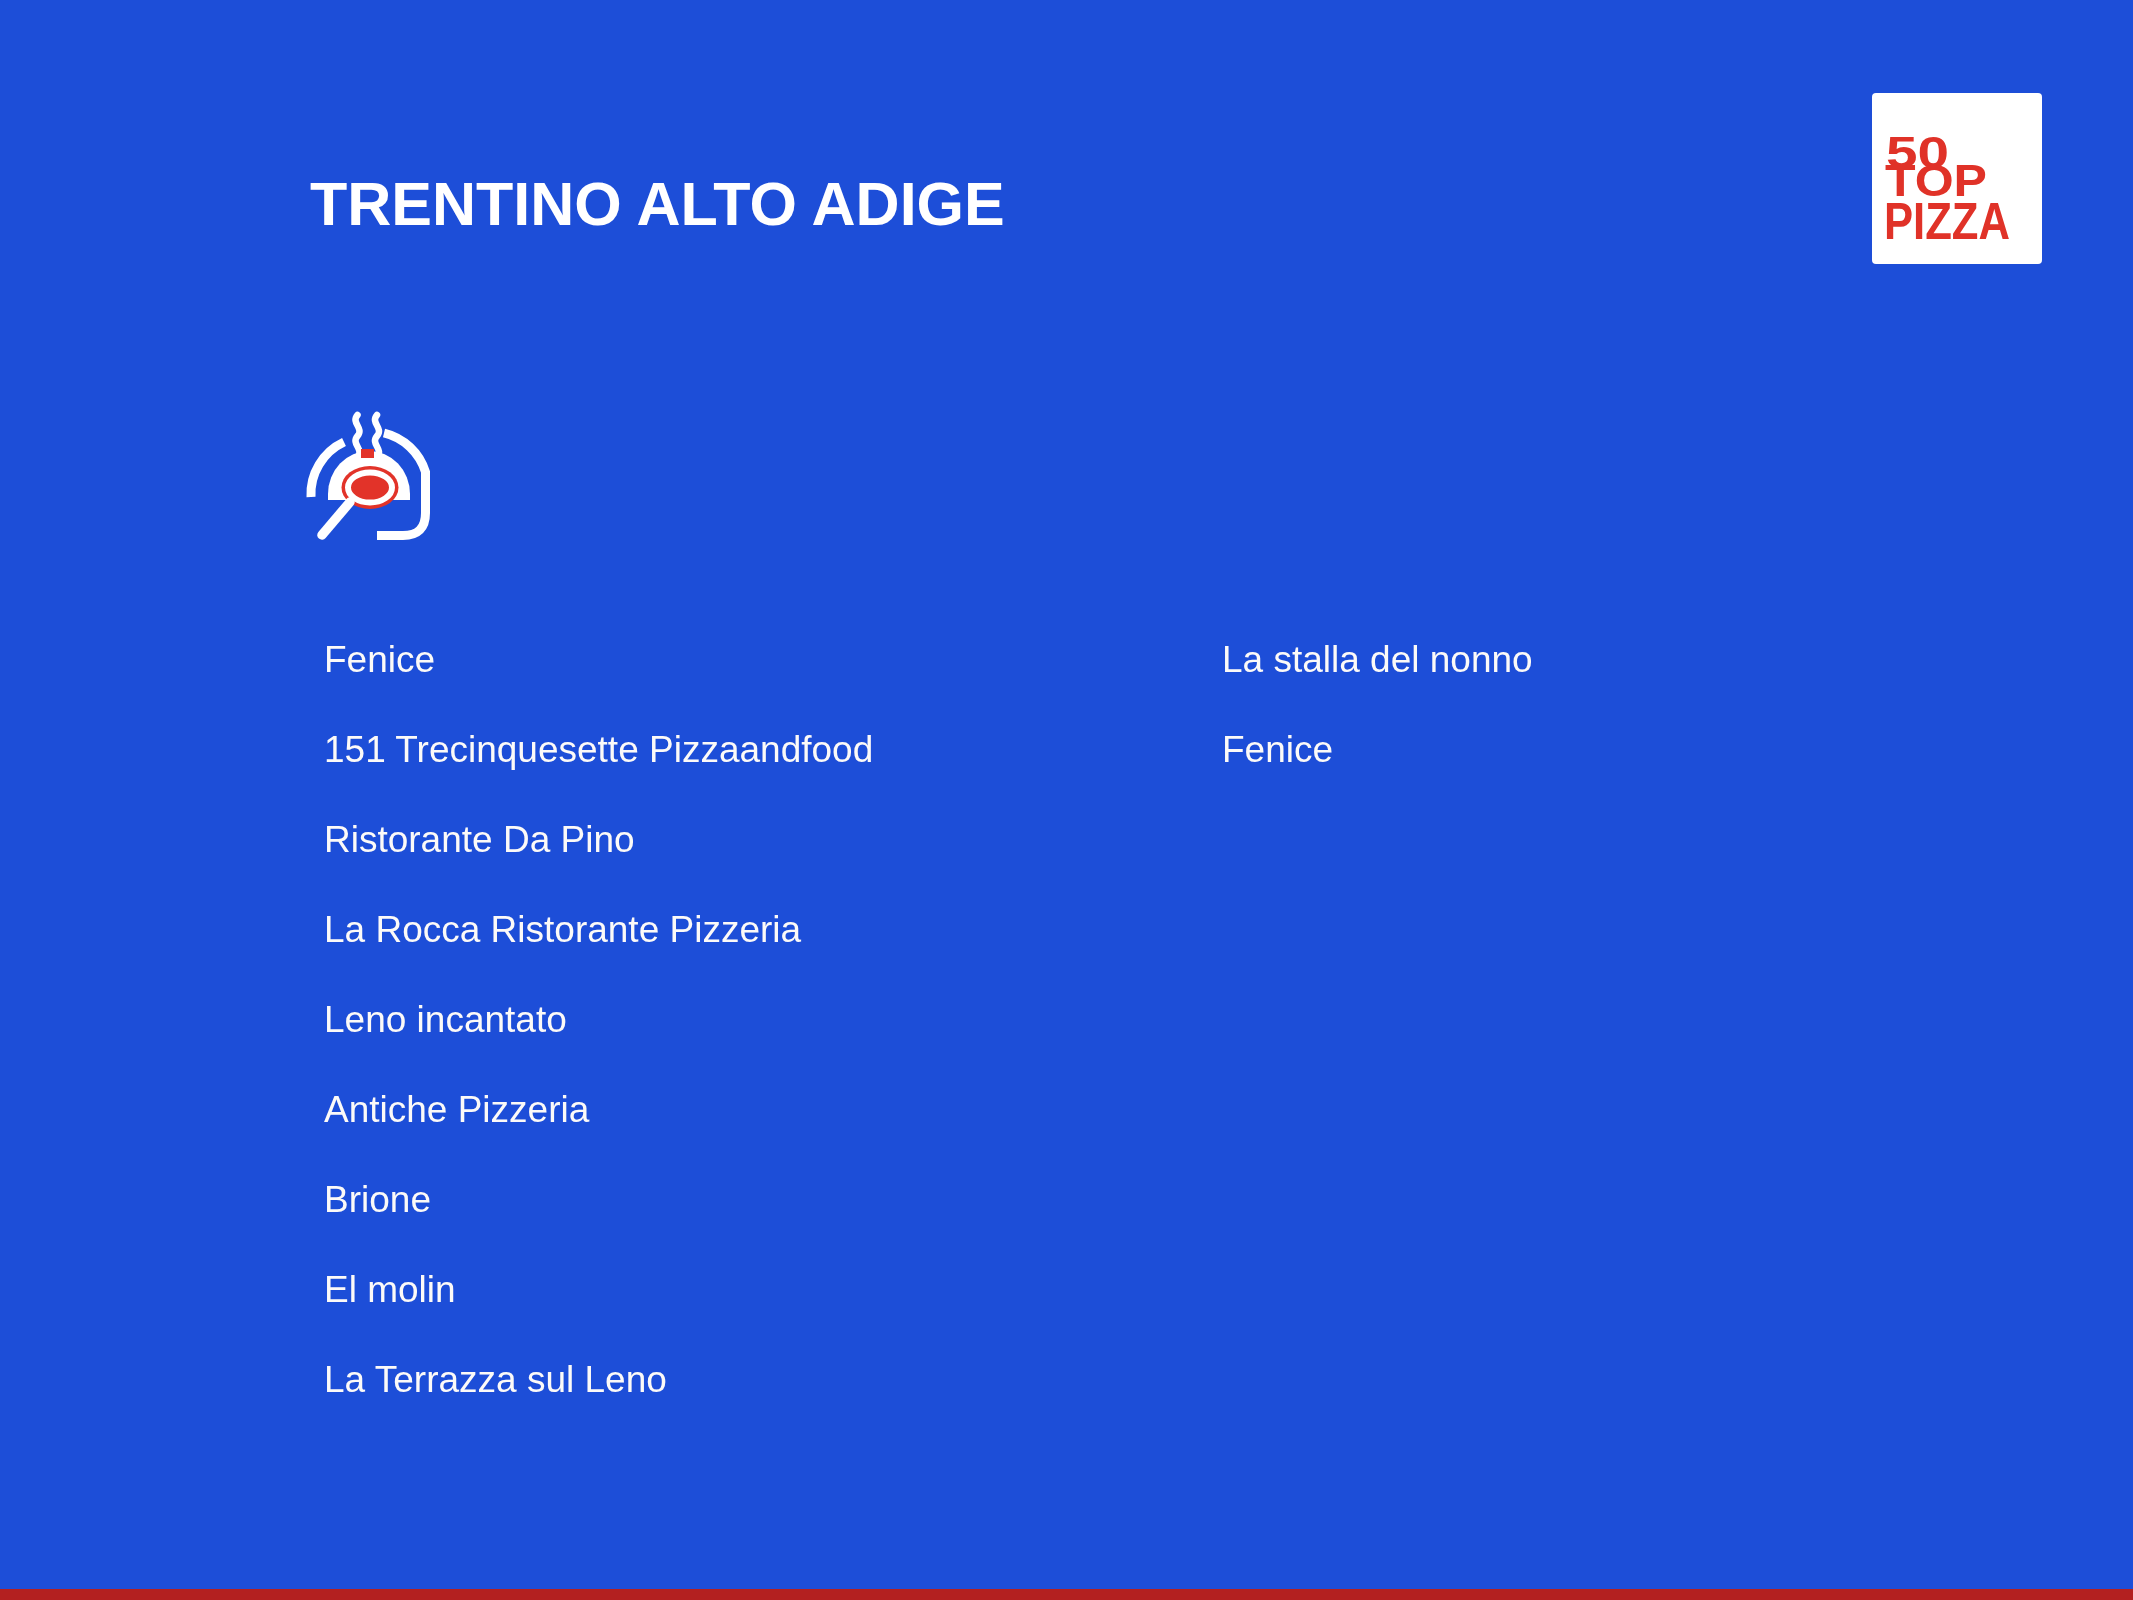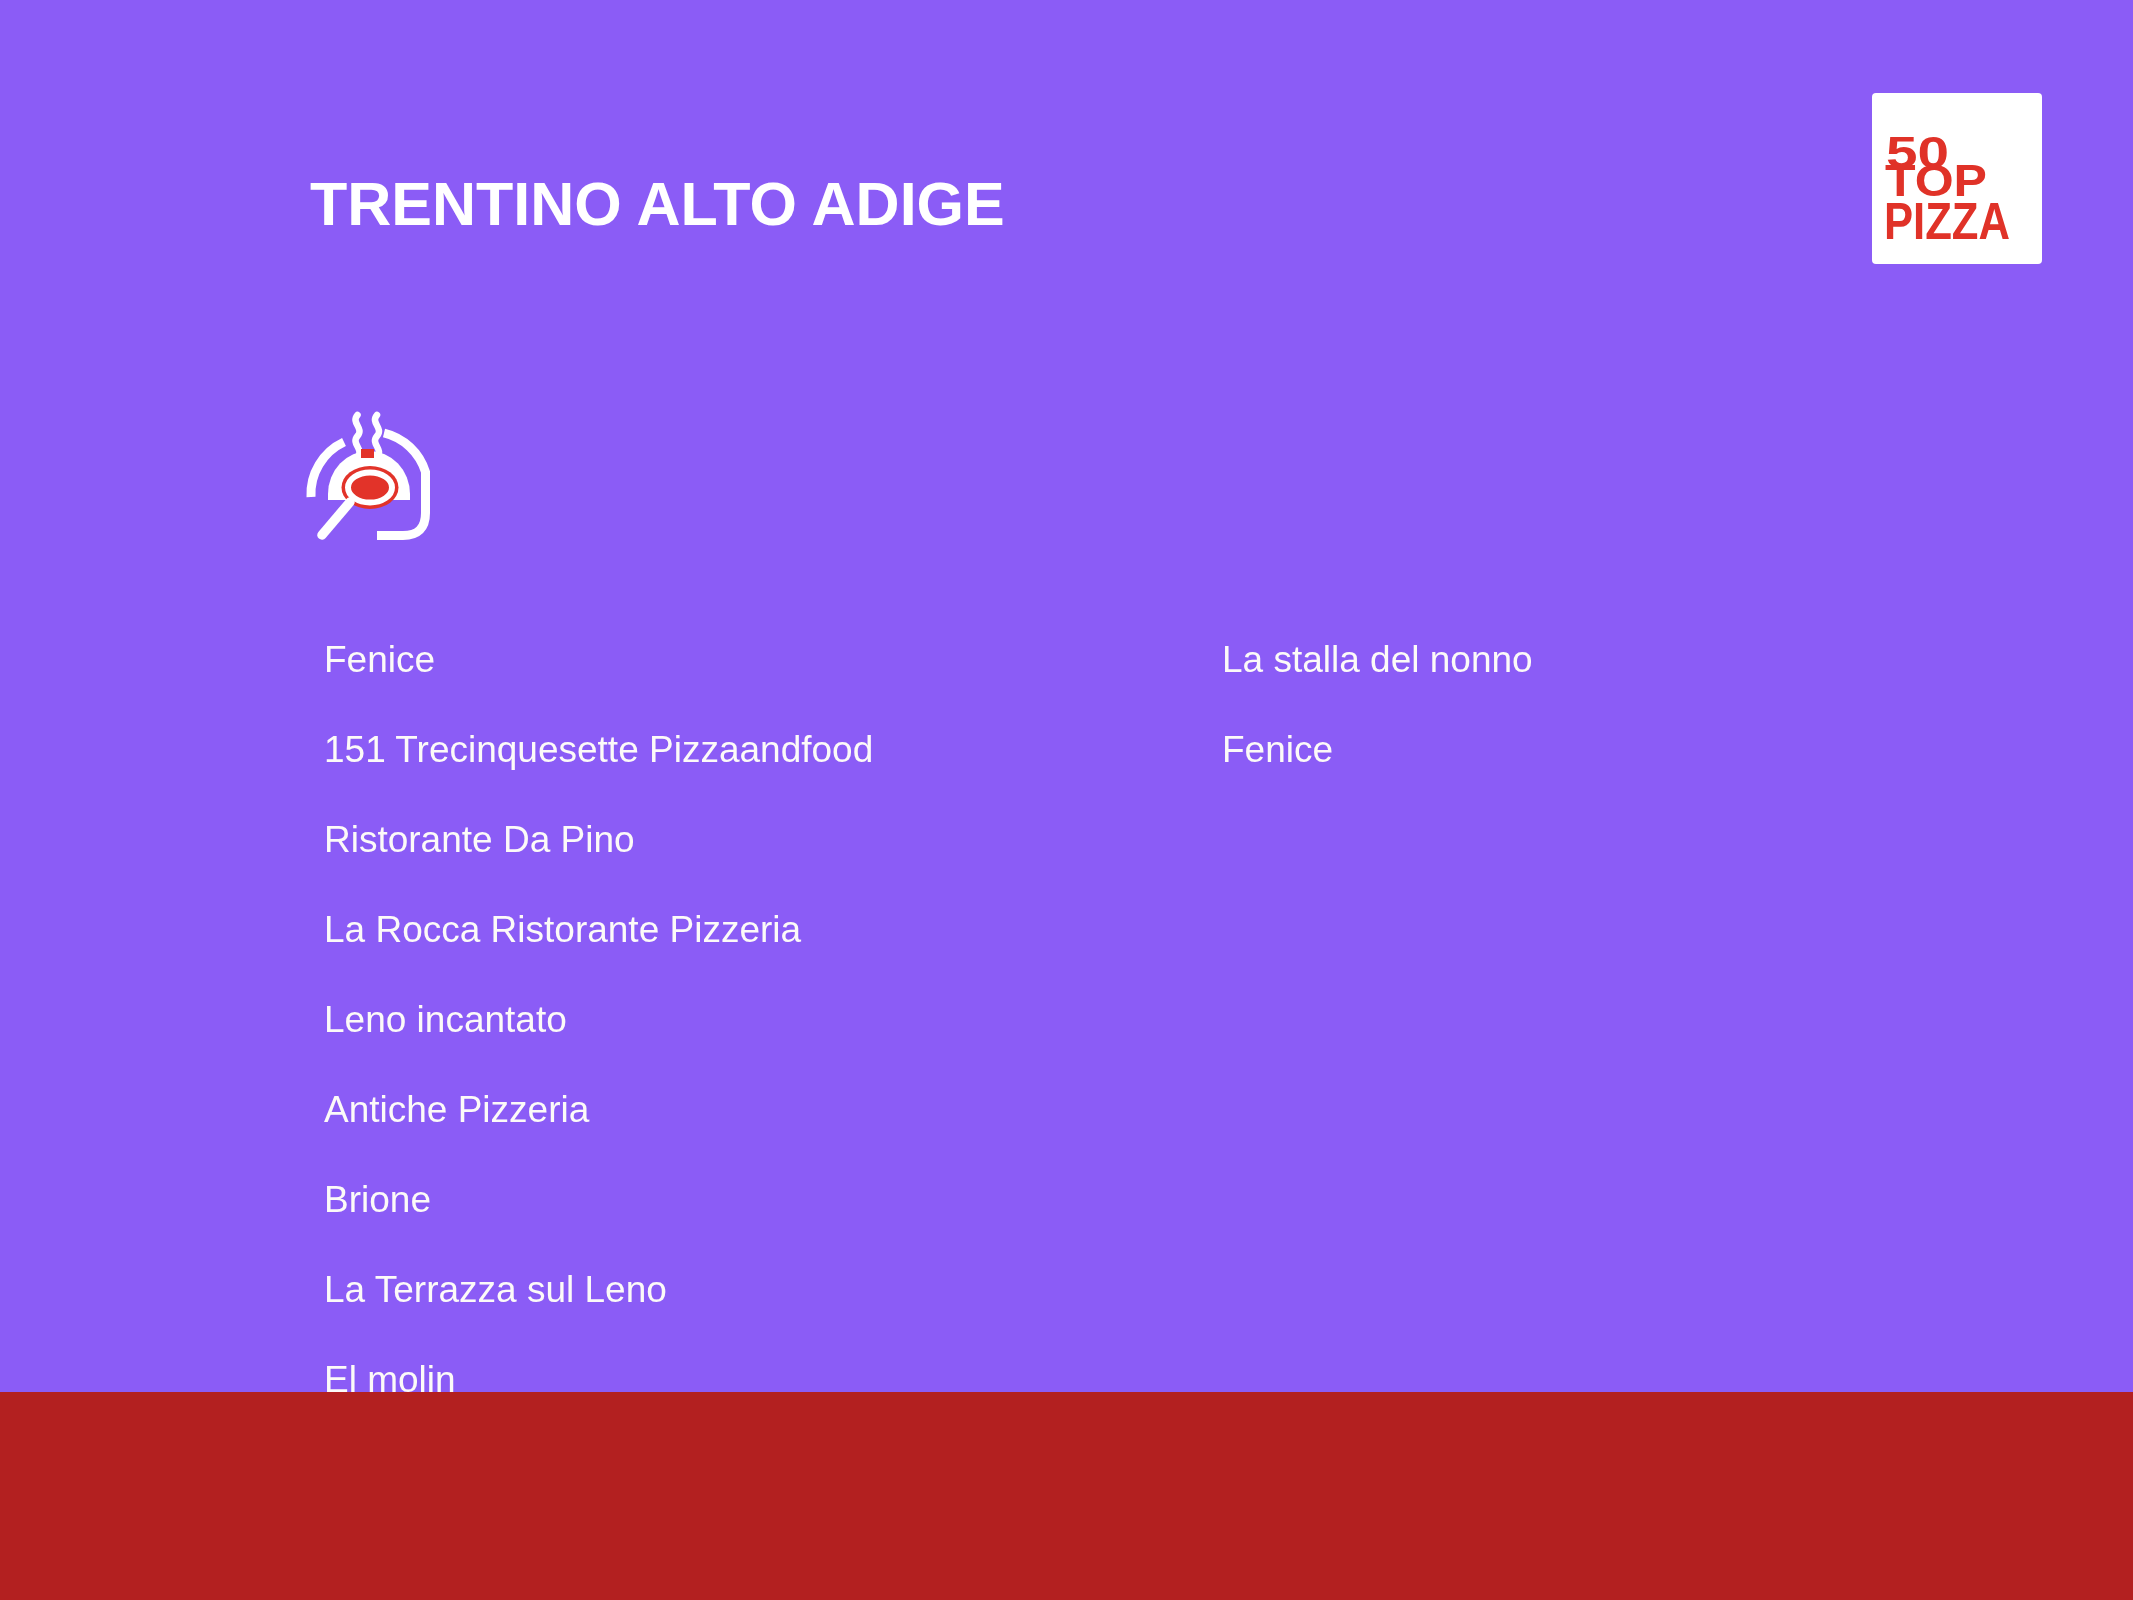--- a/index.html
+++ b/index.html
@@ -2,22 +2,22 @@
 <html><head>
 <meta charset="utf-8">
 <style>
   html,body{margin:0;padding:0;}
   body{
     font-family:"Liberation Sans", sans-serif;
     background:#b32020;
   }
   .canvas{
     position:relative;
-    width:2133px;height:1392px;
-    background:#8b5cf6;
+    width:2133px;height:1589px;
+    background:#1d4ed8;
     overflow:hidden;
   }
   .page-title{
     position:absolute;
     left:310px;top:174px;
     margin:0;
     font-size:61px;
     line-height:1;
     font-weight:bold;
     letter-spacing:0px;
@@ -95,22 +95,22 @@
   </svg>
 
   <ul class="col col-left">
     <li>Fenice</li>
     <li>151 Trecinquesette Pizzaandfood</li>
     <li>Ristorante Da Pino</li>
     <li>La Rocca Ristorante Pizzeria</li>
     <li>Leno incantato</li>
     <li>Antiche Pizzeria</li>
     <li>Brione</li>
+    <li>El molin</li>
     <li>La Terrazza sul Leno</li>
-    <li>El molin</li>
   </ul>
 
   <ul class="col col-right">
     <li>La stalla del nonno</li>
     <li>Fenice</li>
   </ul>
 
 </div>
 
 </body></html>

